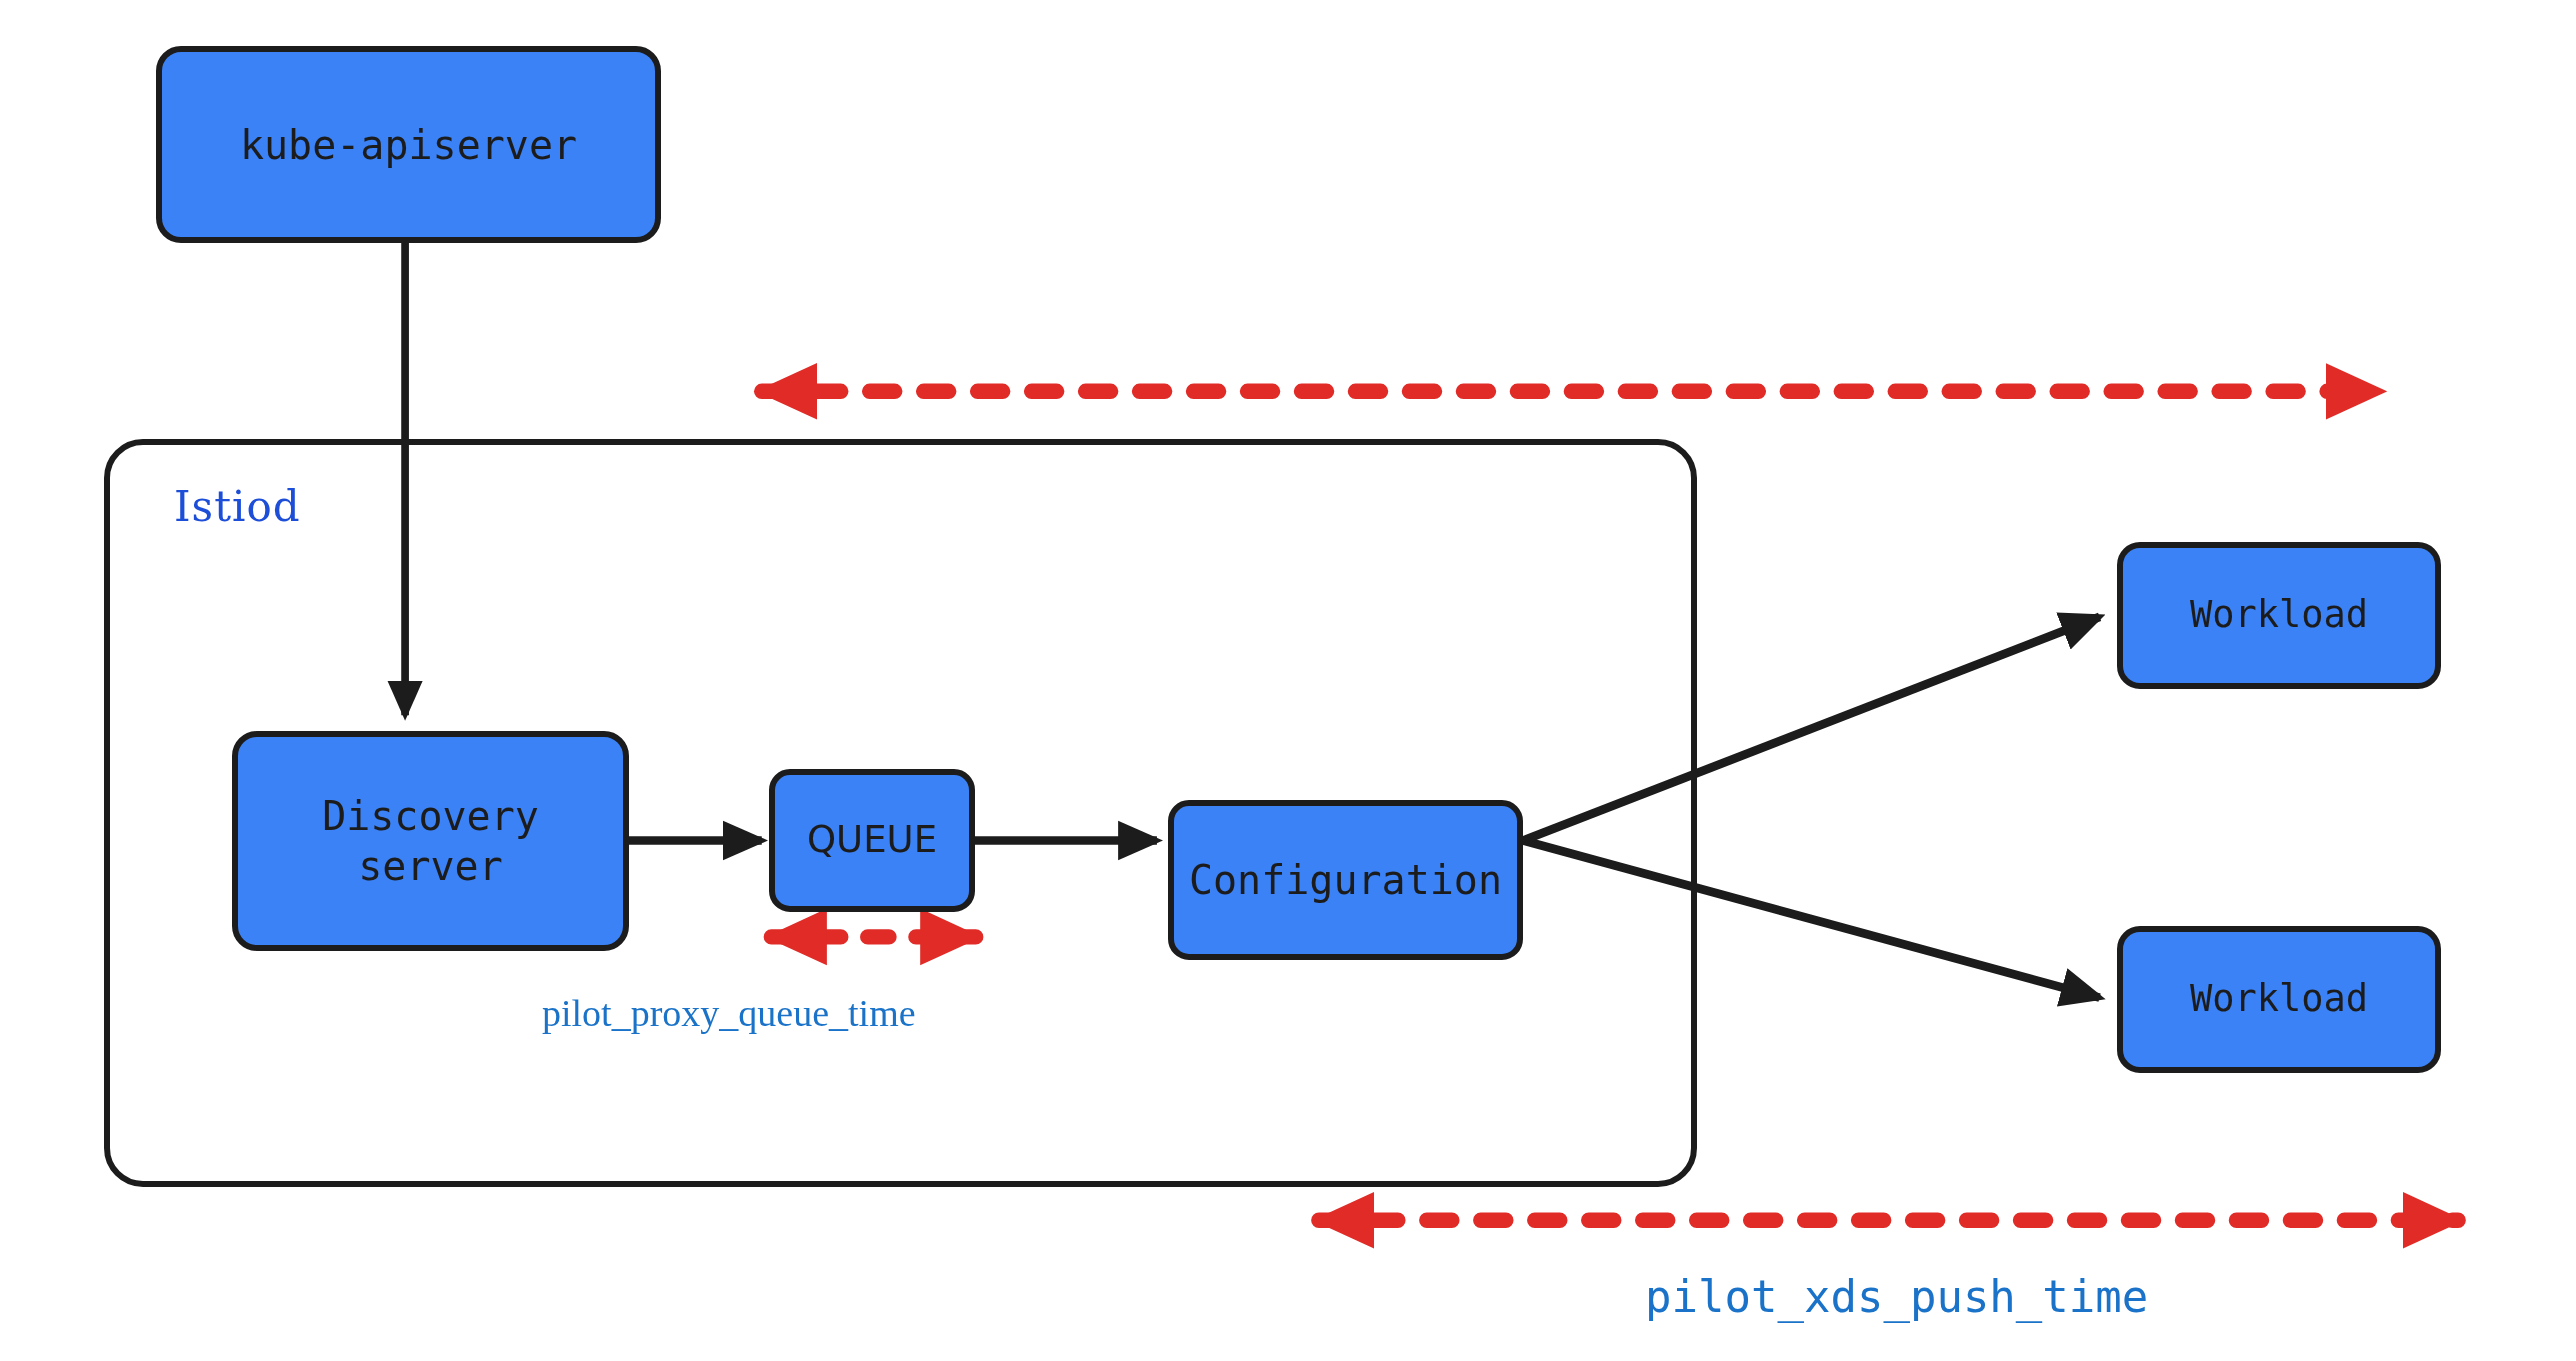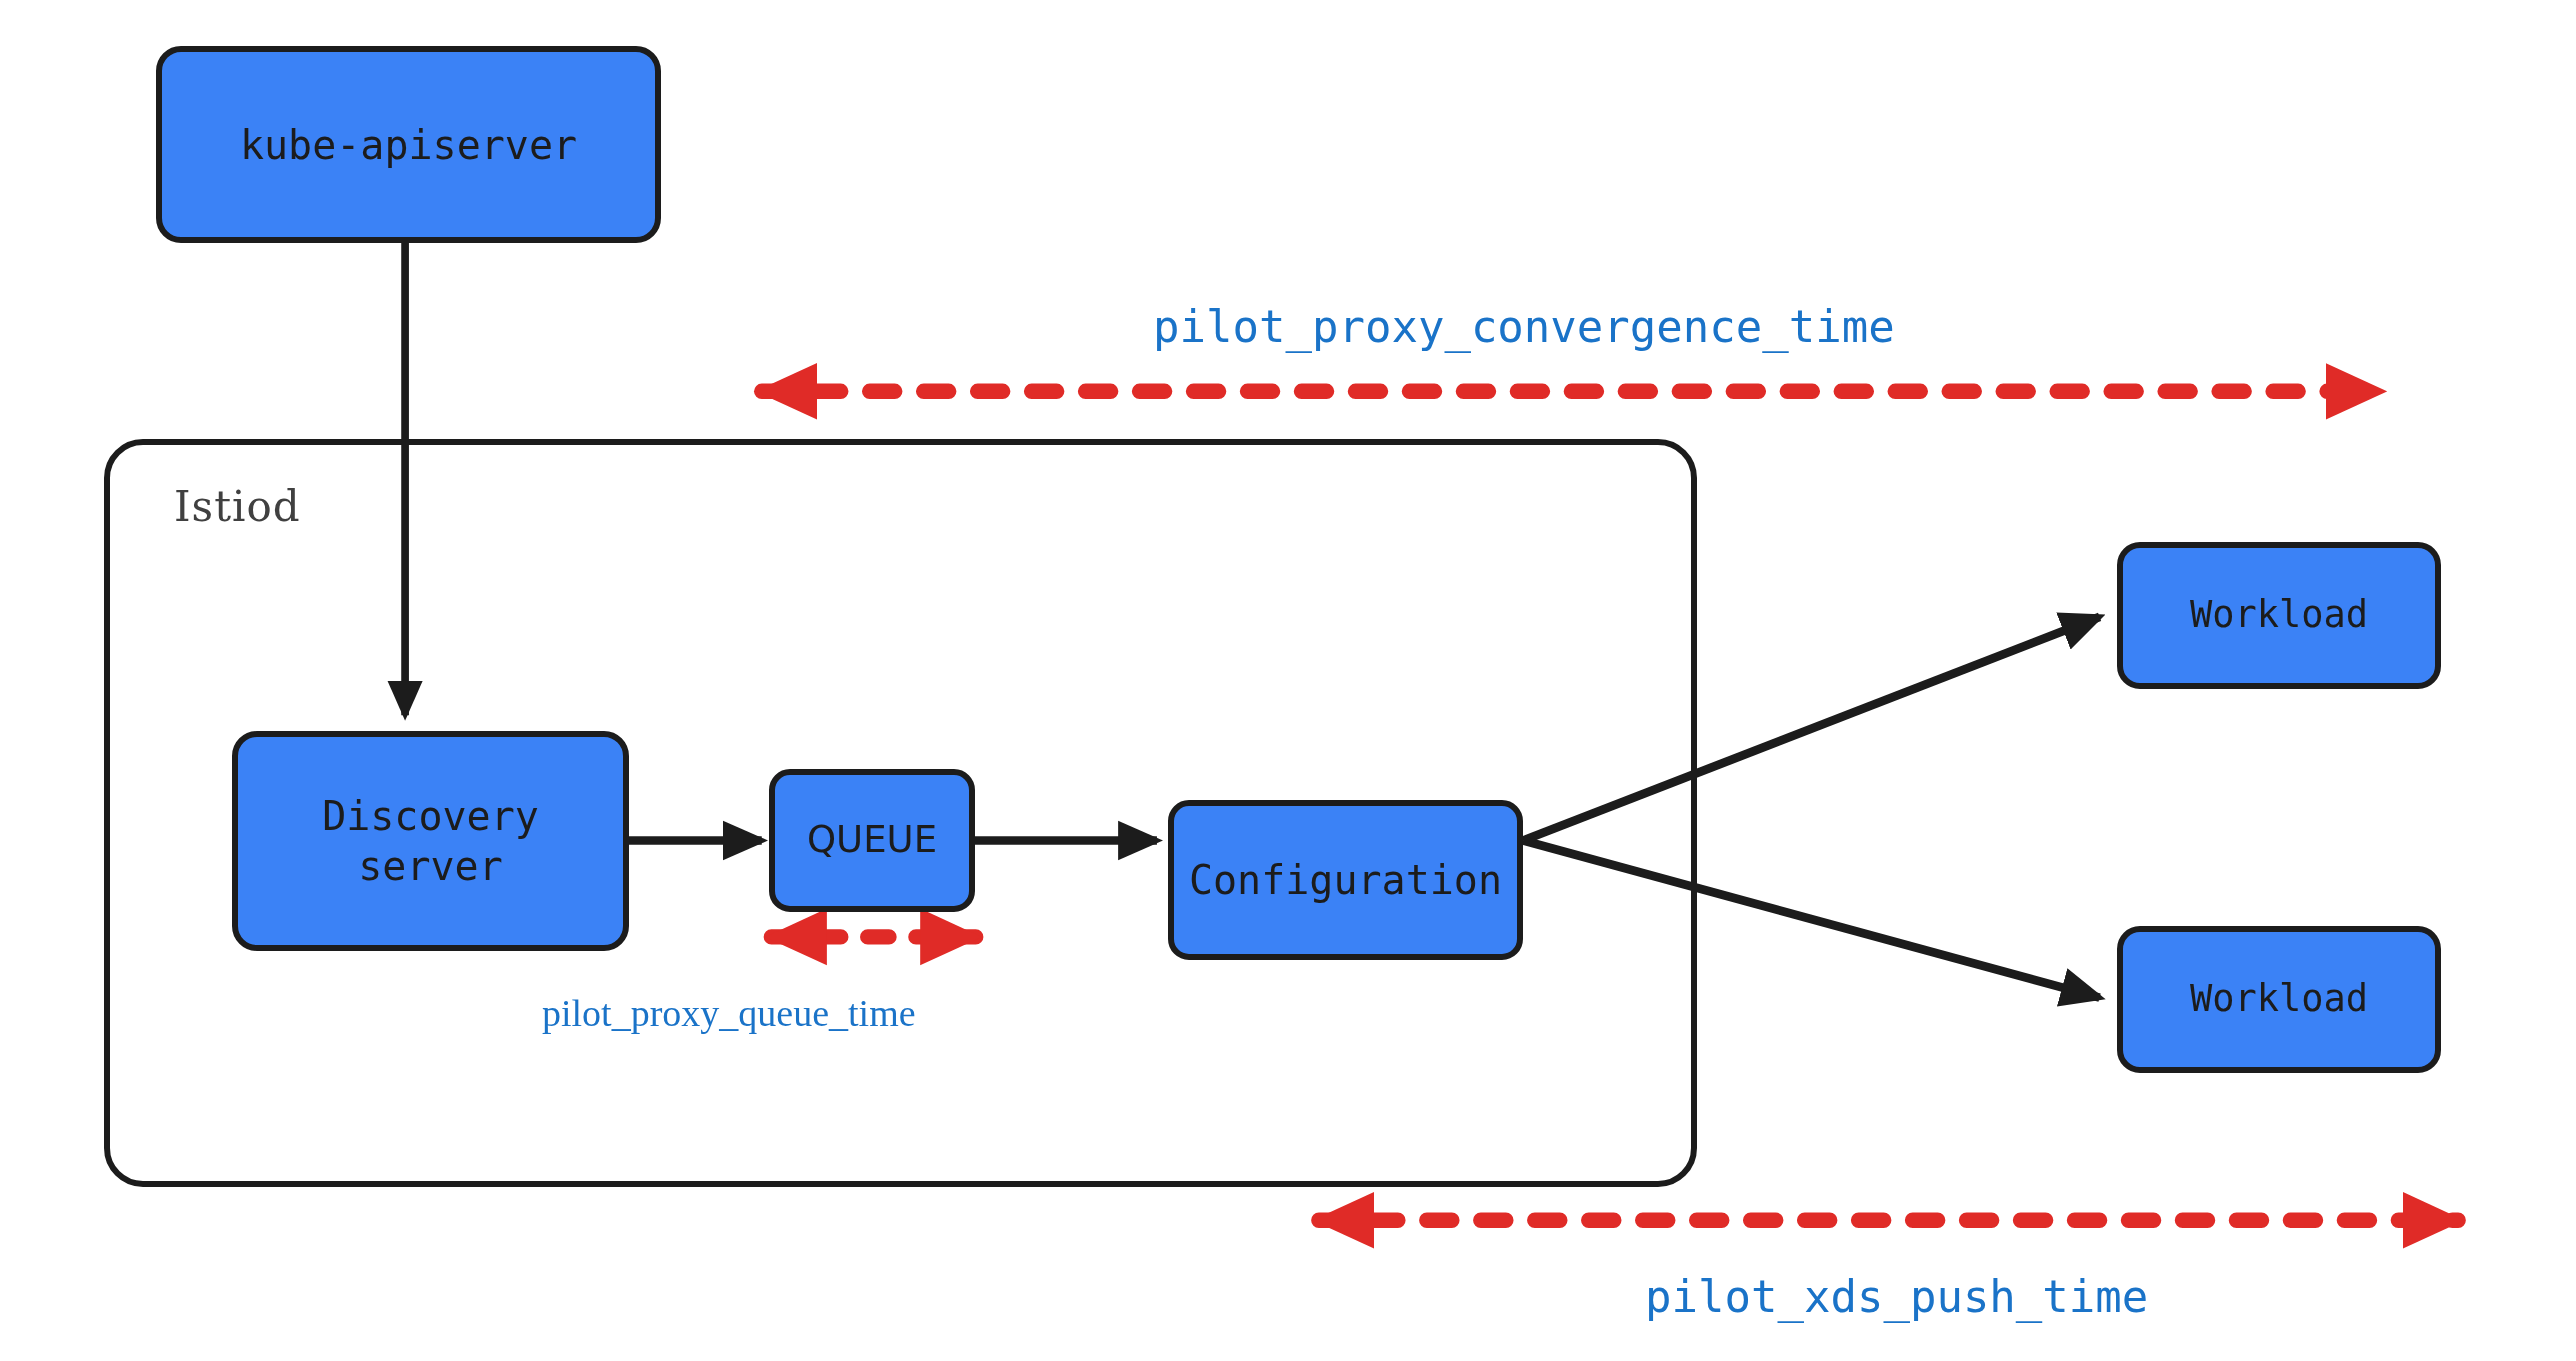--- a/index.html
+++ b/index.html
@@ -49,21 +49,21 @@
   .group-box {
     position: absolute;
     box-sizing: border-box;
     background: transparent;
     border: 6.7px solid #1c1c1c;
     border-radius: 39px;
     z-index: 1;
   }
   .group-label {
     position: absolute;
-    color: #404040;
+    color: #1d4ed8;
     font-family: "DejaVu Serif", "Liberation Serif", serif;
     font-size: 42px;
     letter-spacing: 1px;
     z-index: 4;
     white-space: nowrap;
   }
   
   .metric-label {
     position: absolute;
     color: #1a73c8;
@@ -140,20 +140,19 @@
   </div>
 
   <div class="node-box t-work" style="left:2117px; top:542px; width:324px; height:147px; border-radius:23px;">
     <span>Workload</span>
   </div>
 
   <div class="node-box t-work" style="left:2117px; top:926px; width:324px; height:147px; border-radius:23px;">
     <span>Workload</span>
   </div>
 
-  <div class="metric-label" style="left:1153px; top:301px;">pilot_proxy_convergence_time</div>
 
   <div class="metric-label small" style="left:542px; top:991px;">pilot_proxy_queue_time</div>
 
   <div class="metric-label" style="left:1645px; top:1271px;">pilot_xds_push_time</div>
 
 </div>
 
 
 </body></html>

